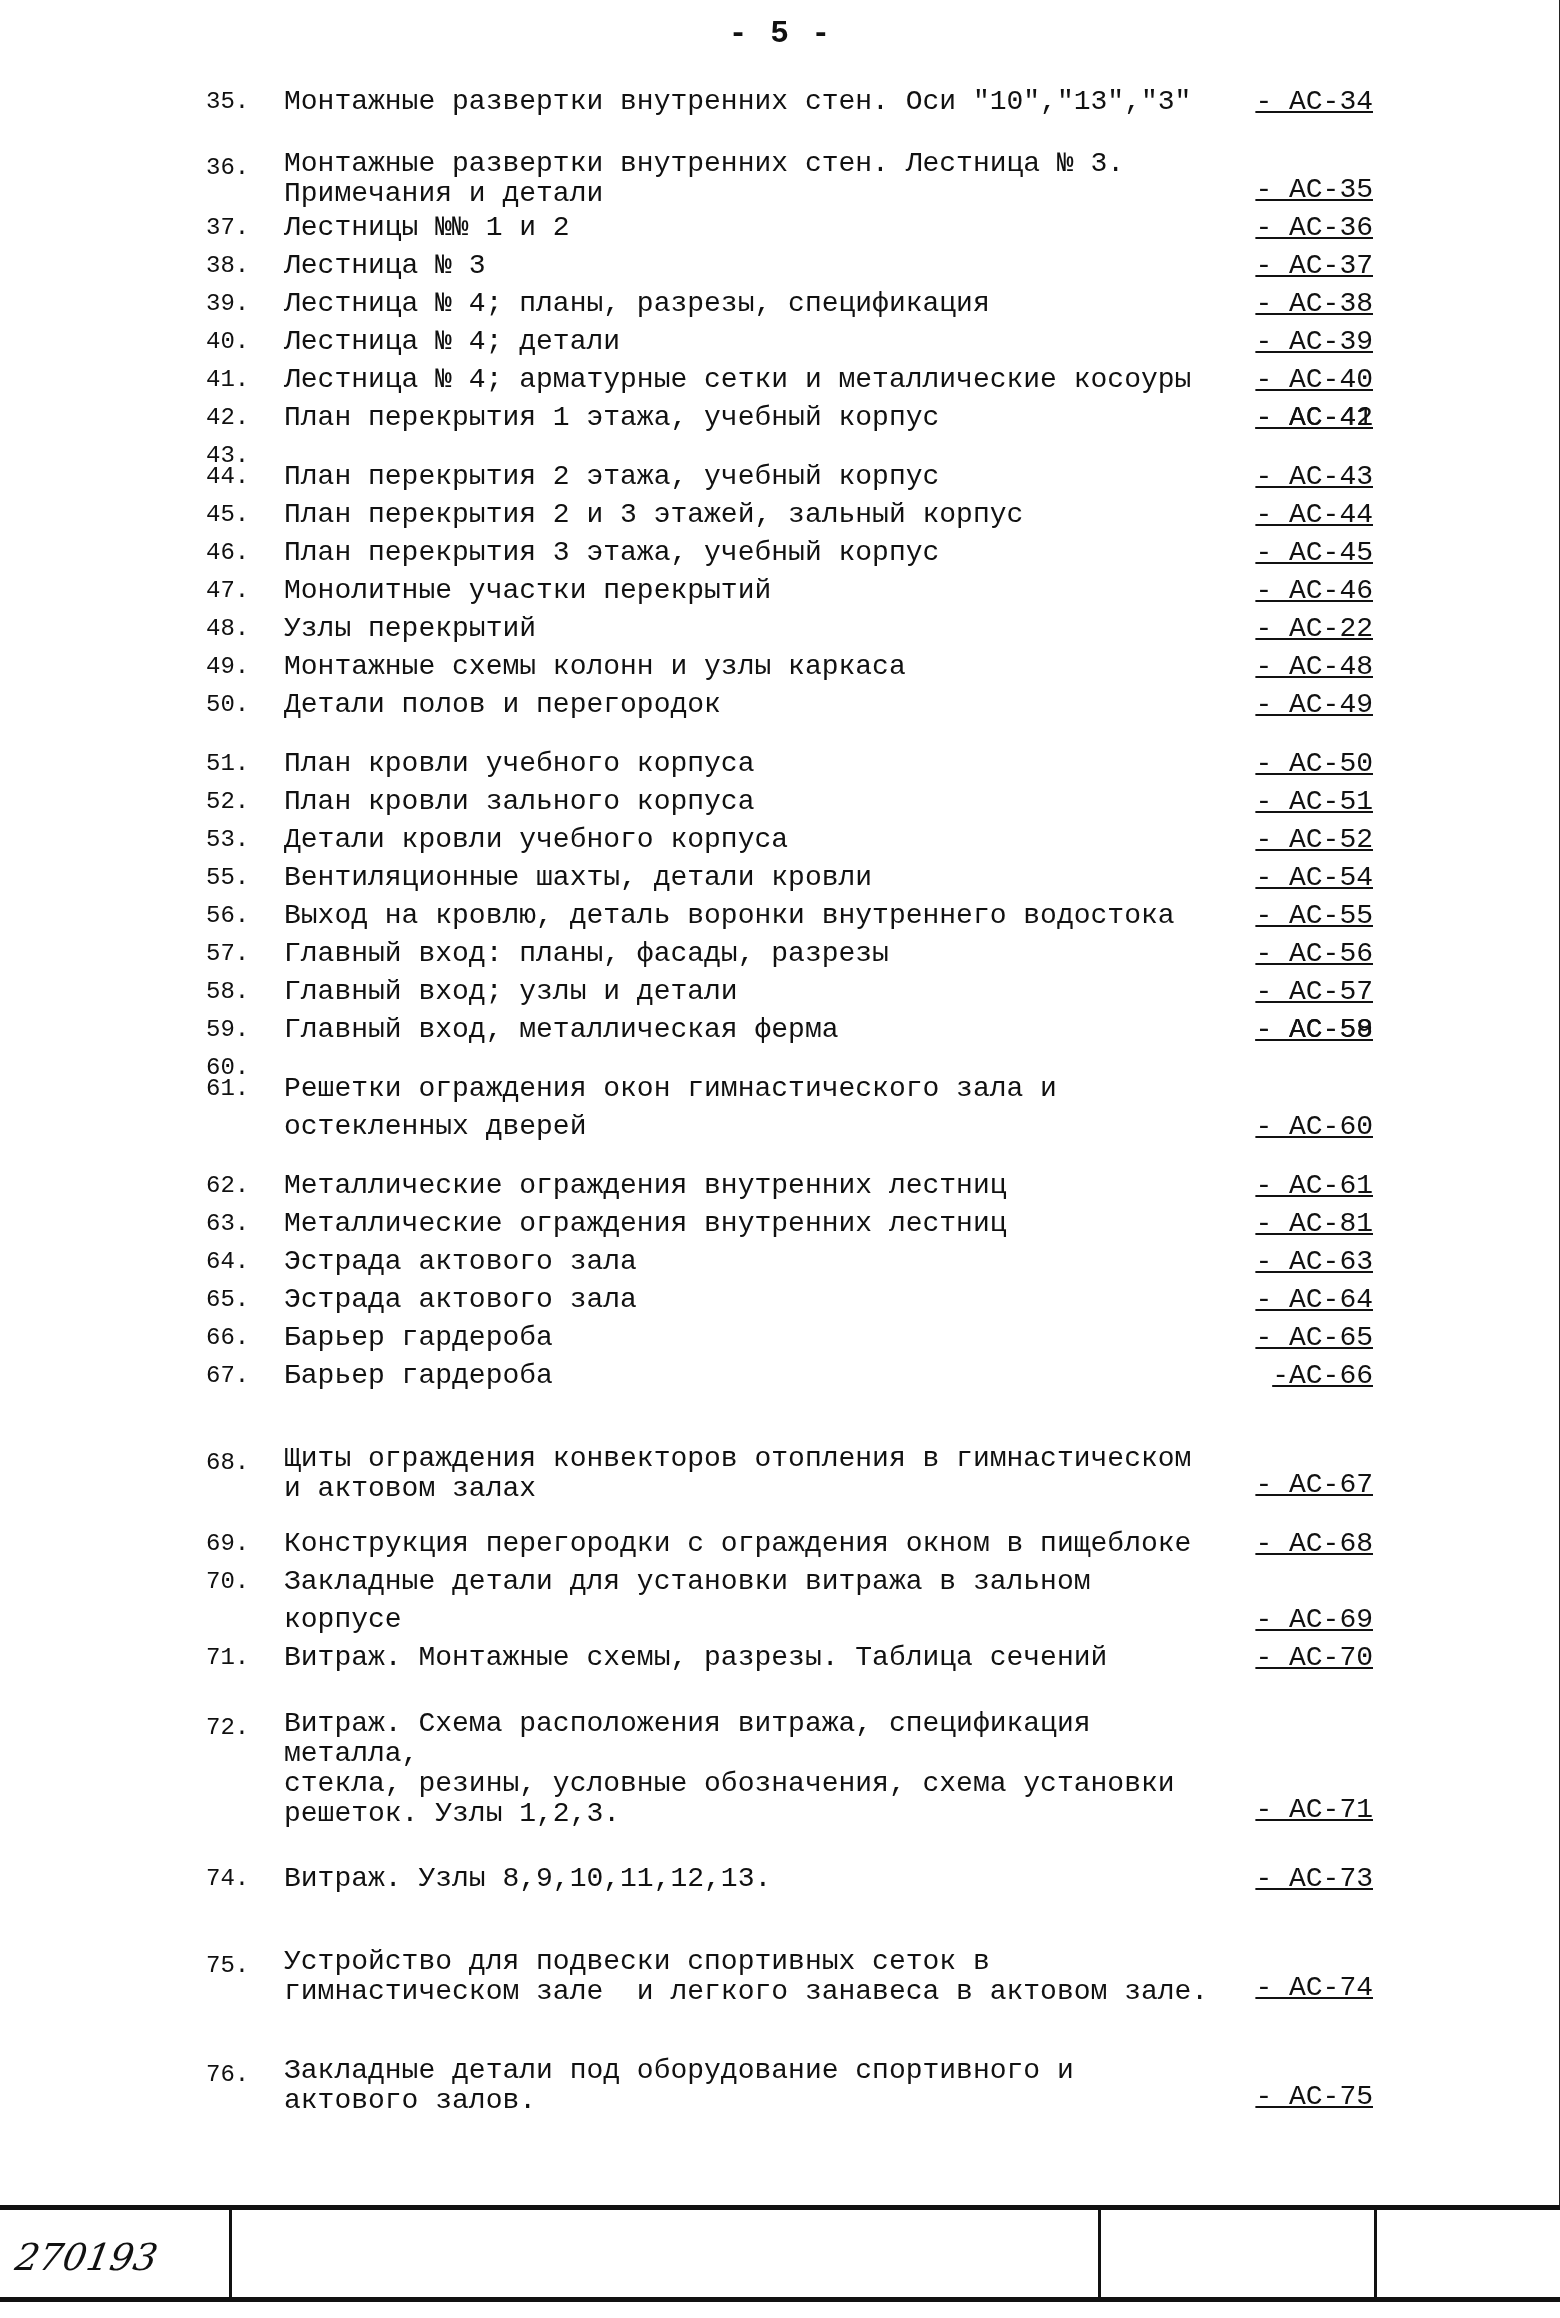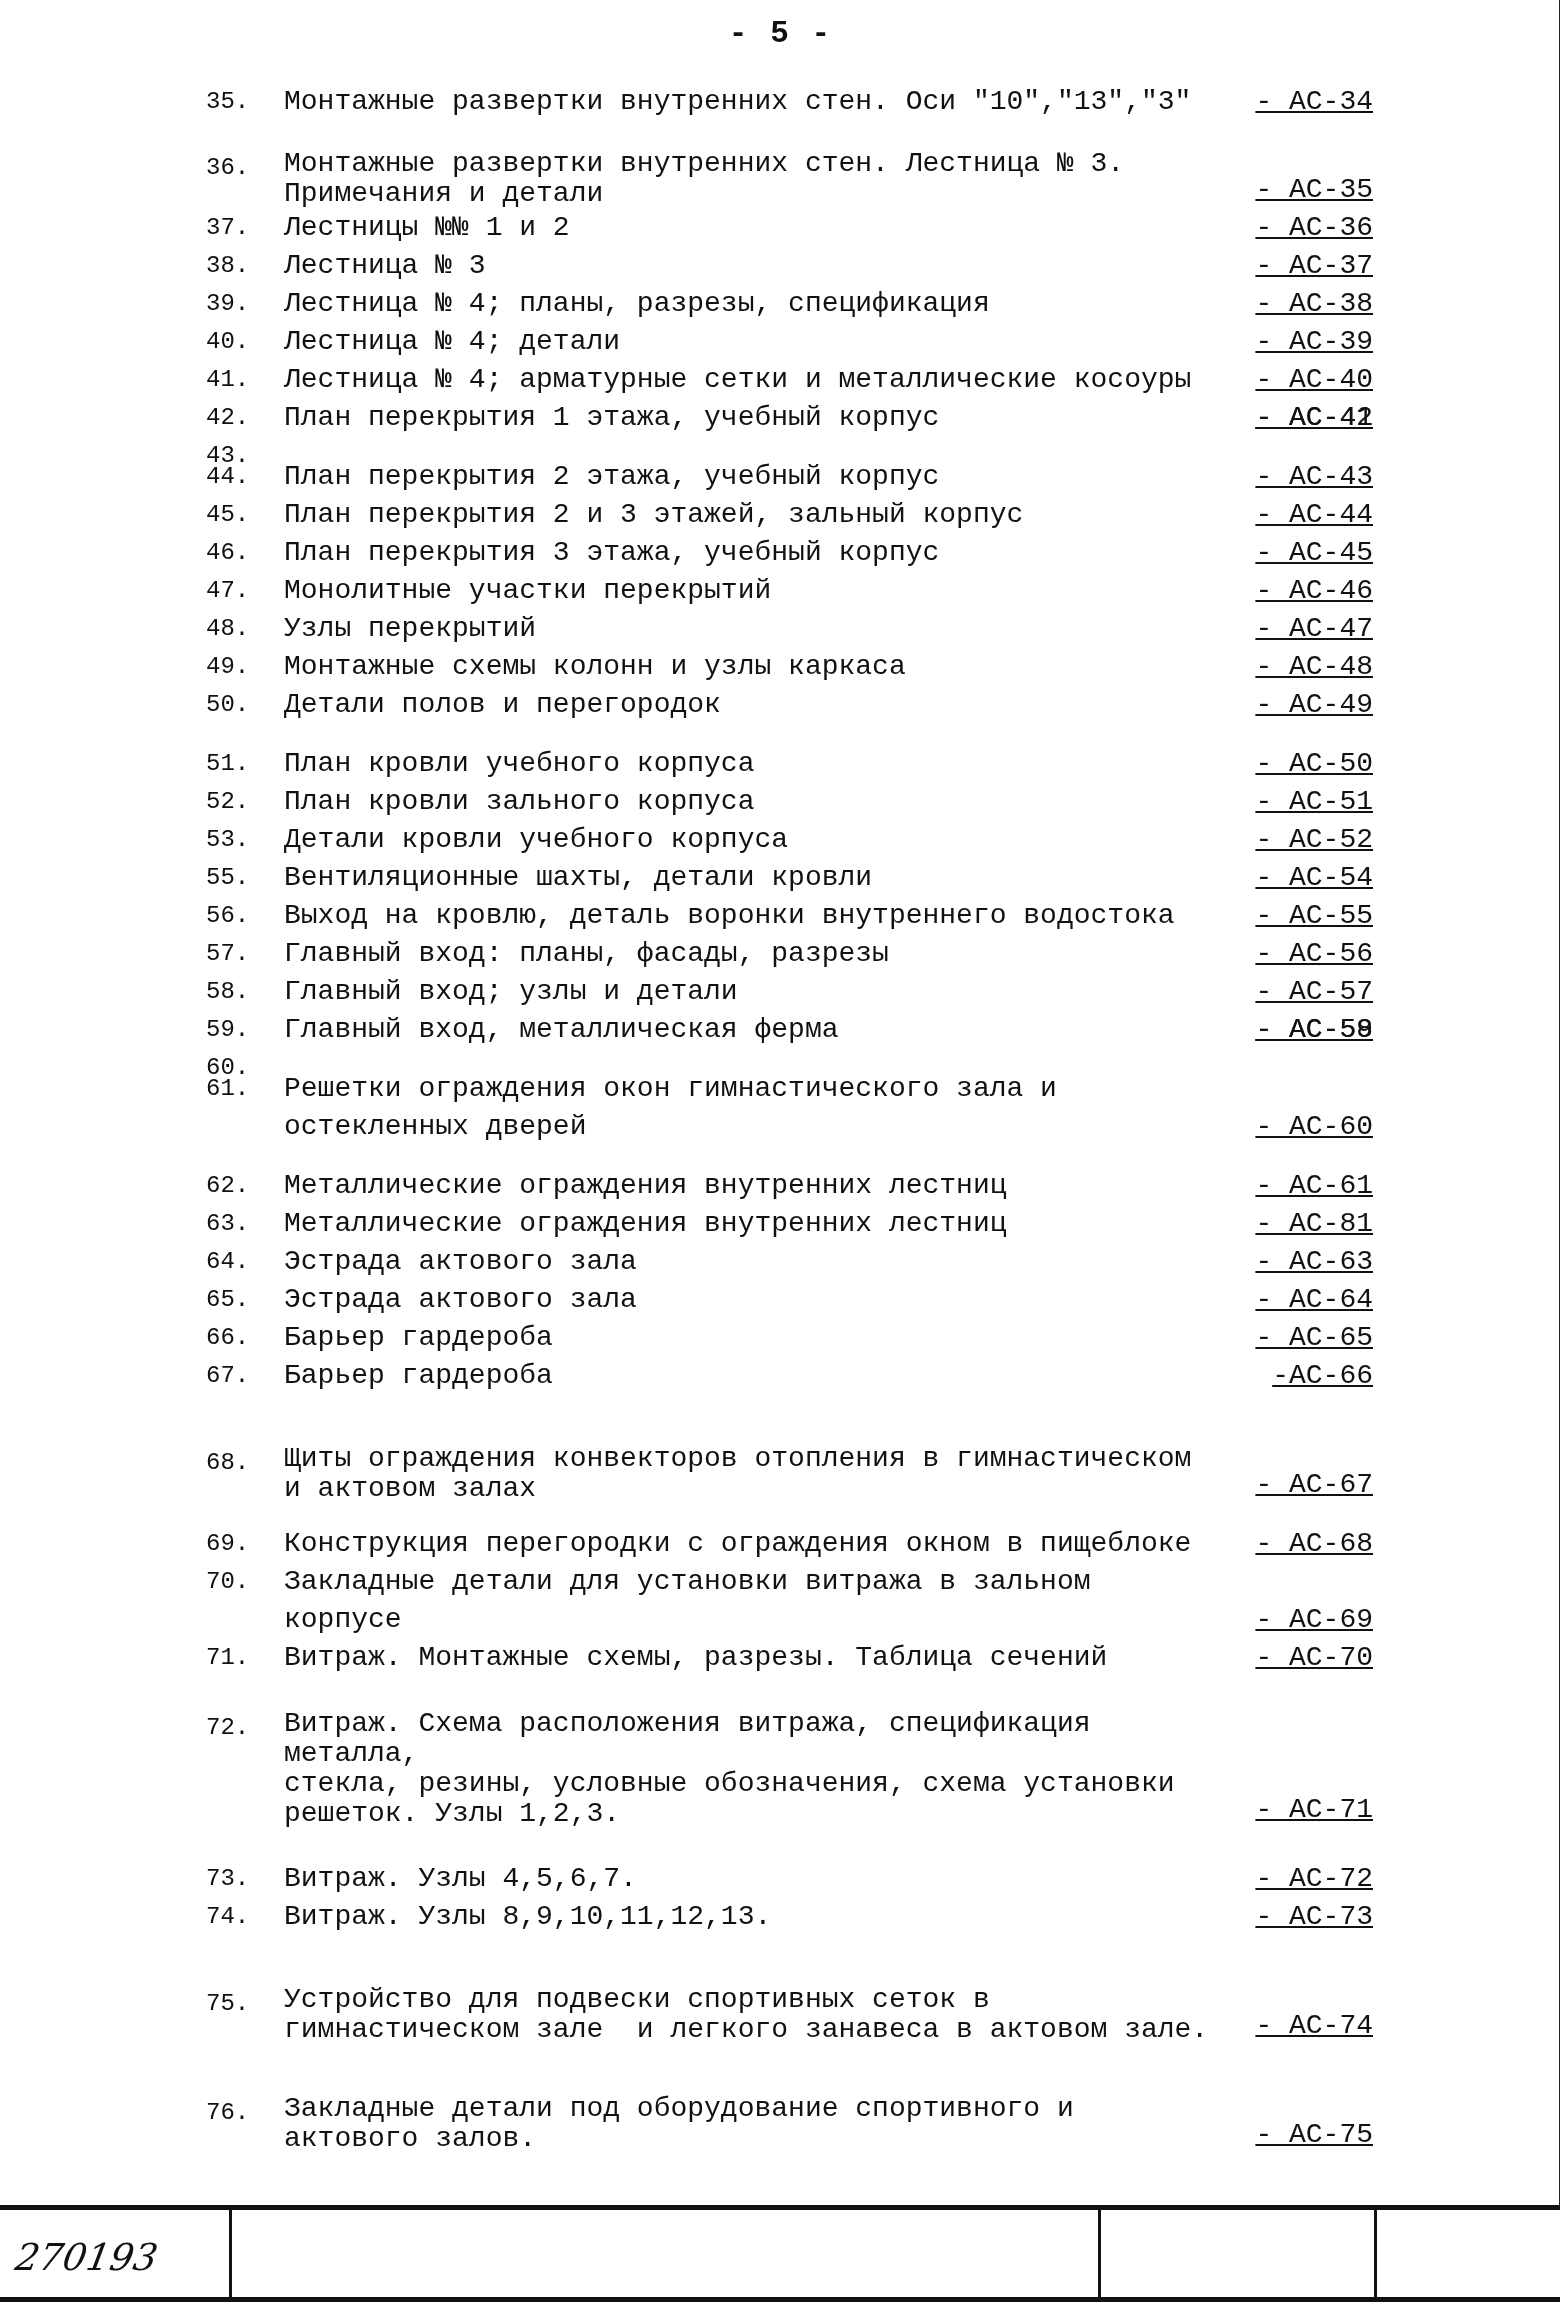--- a/index.html
+++ b/index.html
@@ -114,21 +114,21 @@
       <span class="code">- АС-45</span>
     </div>
   <div class="entry">
       <span class="num">47.</span>
       <div class="title">Монолитные участки перекрытий</div>
       <span class="code">- АС-46</span>
     </div>
   <div class="entry">
       <span class="num">48.</span>
       <div class="title">Узлы перекрытий</div>
-      <span class="code">- АС-47</span>
+      <span class="code">- АС-22</span>
     </div>
   <div class="entry">
       <span class="num">49.</span>
       <div class="title">Монтажные схемы колонн и узлы каркаса</div>
       <span class="code">- АС-48</span>
     </div>
   <div class="entry">
       <span class="num">50.</span>
       <div class="title">Детали полов и перегородок</div>
       <span class="code">- АС-49</span>
@@ -248,25 +248,20 @@
 
   <div class="entry">
       <span class="num">72.</span>
       <div class="title tight">Витраж. Схема расположения витража, спецификация металла,
 стекла, резины, условные обозначения, схема установки
 решеток. Узлы 1,2,3.</div>
       <span class="code">- АС-71</span>
     </div>
   <div class="gap-l"></div>
 
-  <div class="entry">
-      <span class="num">73.</span>
-      <div class="title">Витраж. Узлы 4,5,6,7.</div>
-      <span class="code">- АС-72</span>
-    </div>
   <div class="entry">
       <span class="num">74.</span>
       <div class="title">Витраж. Узлы 8,9,10,11,12,13.</div>
       <span class="code">- АС-73</span>
     </div>
   <div class="gap-m"></div>
 
   <div class="entry">
       <span class="num">75.</span>
       <div class="title tight">Устройство для подвески спортивных сеток в

